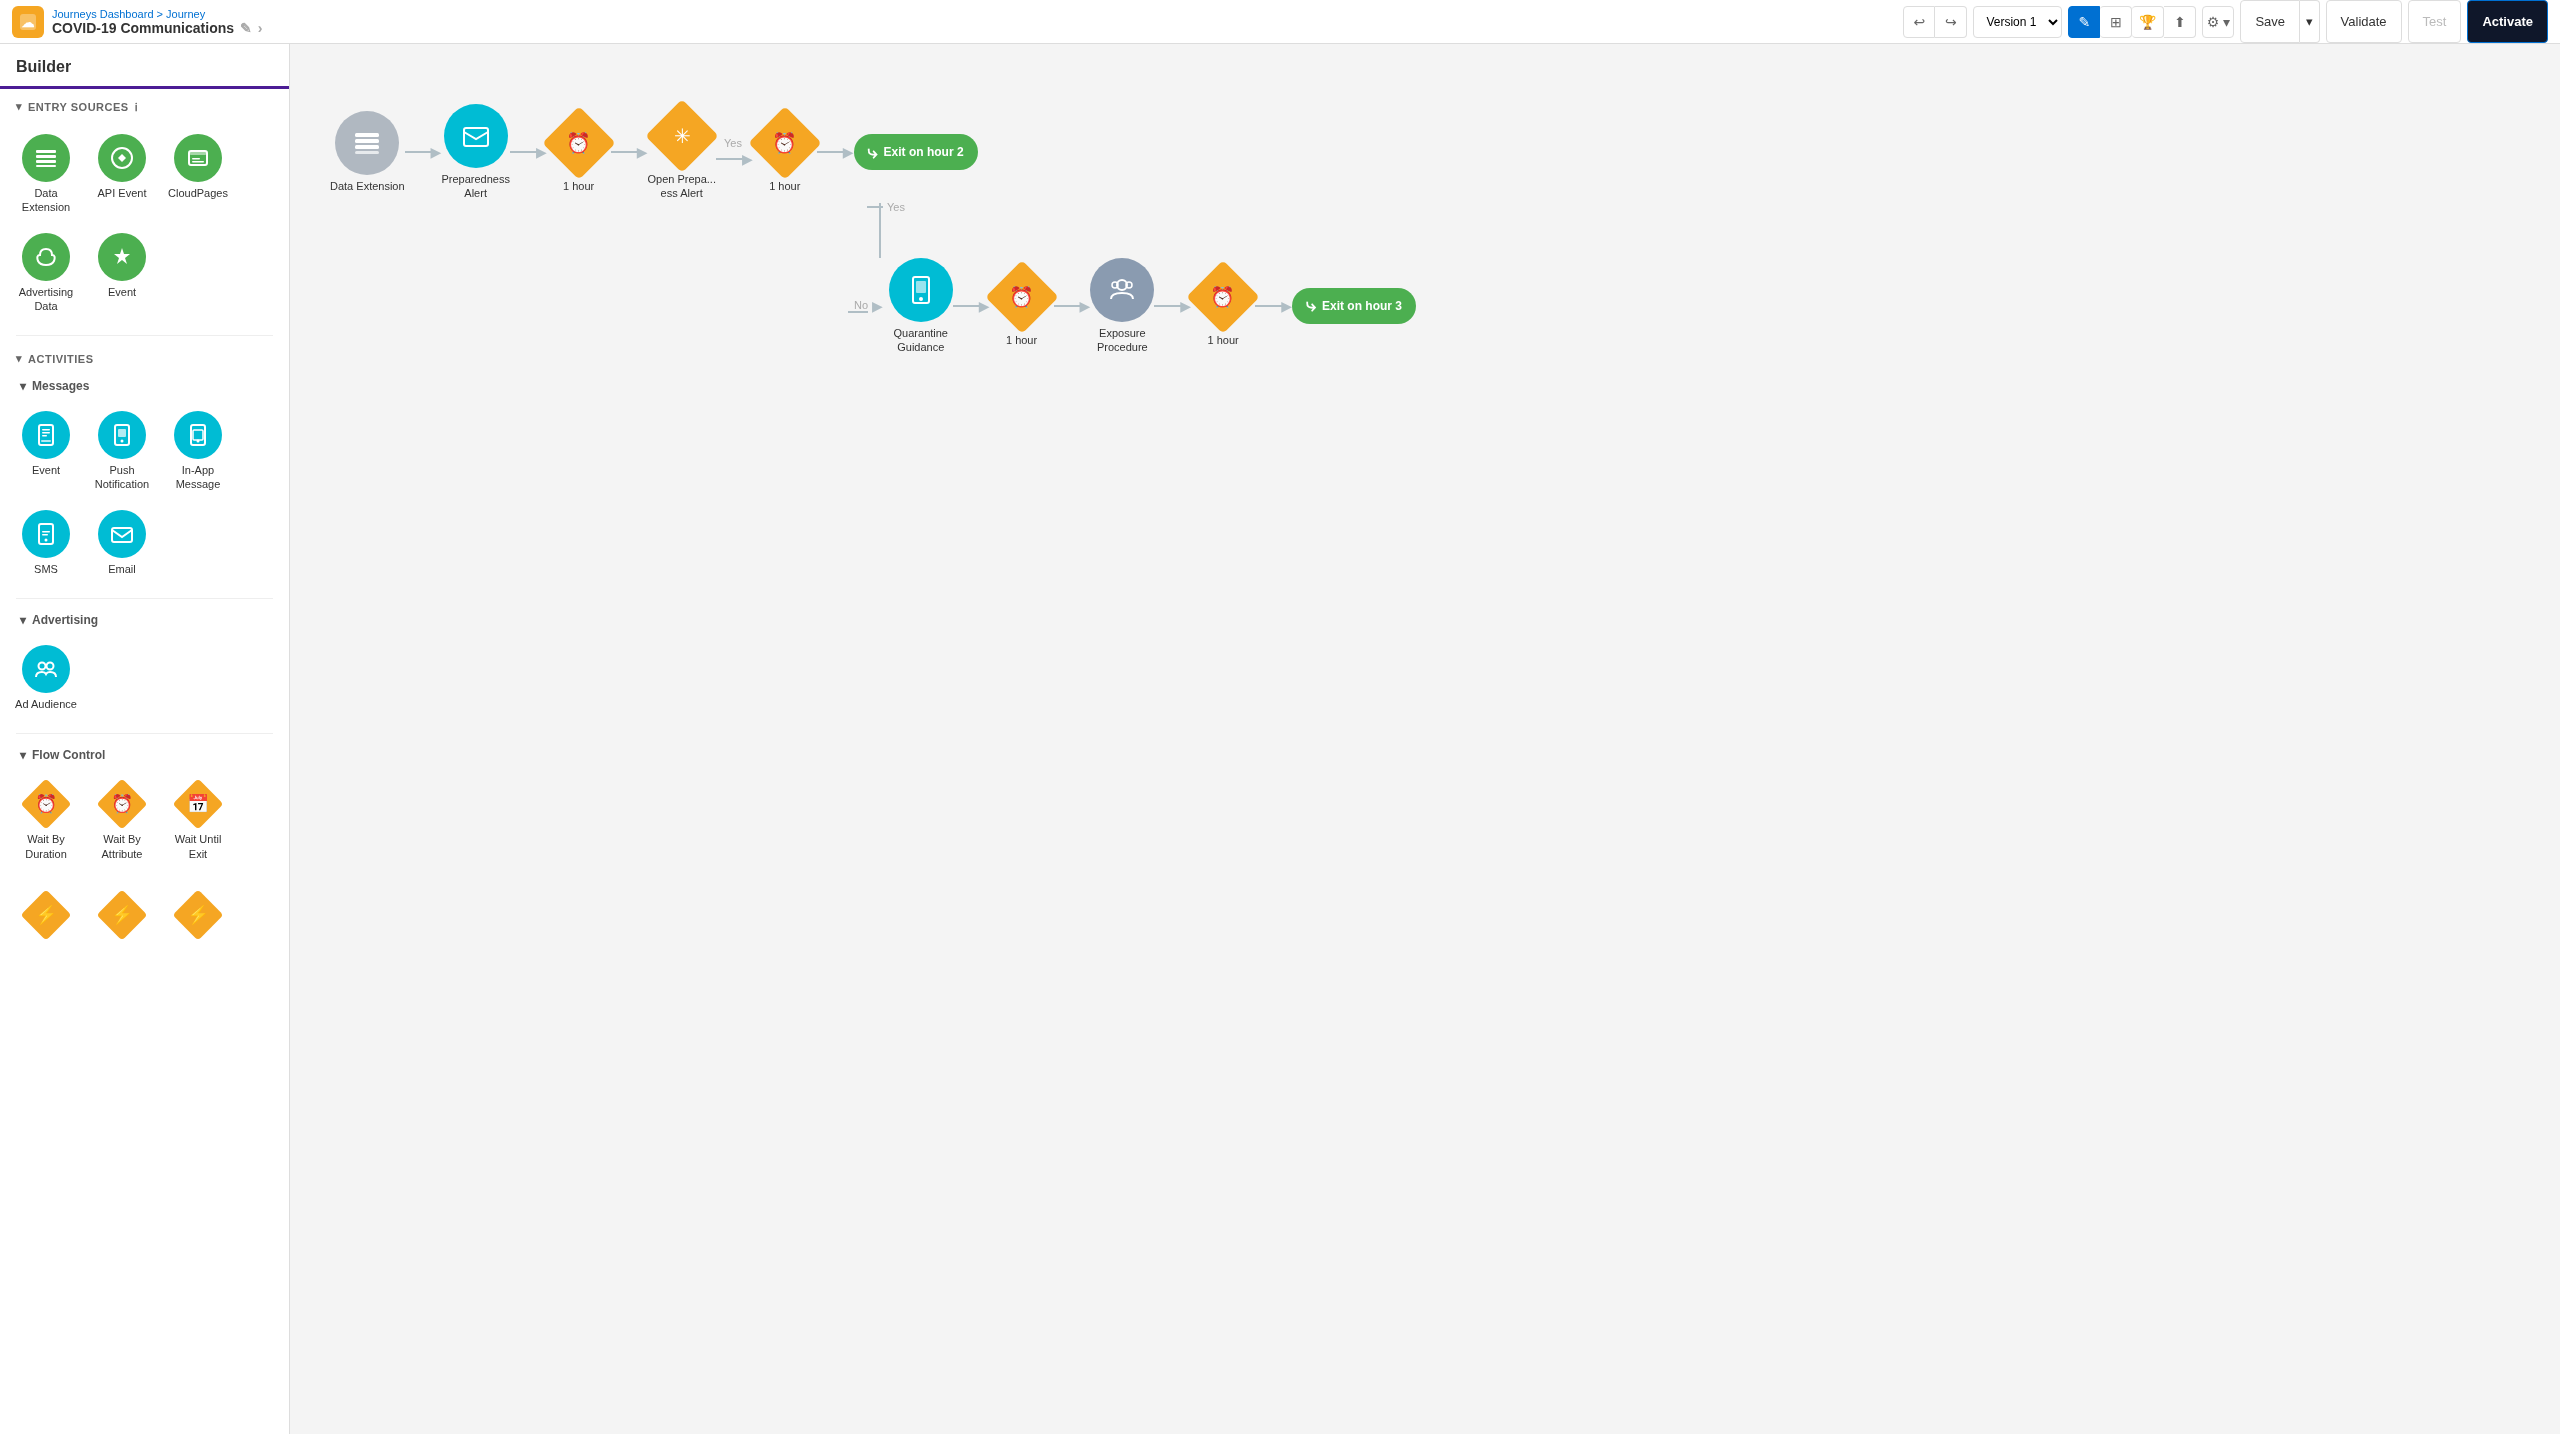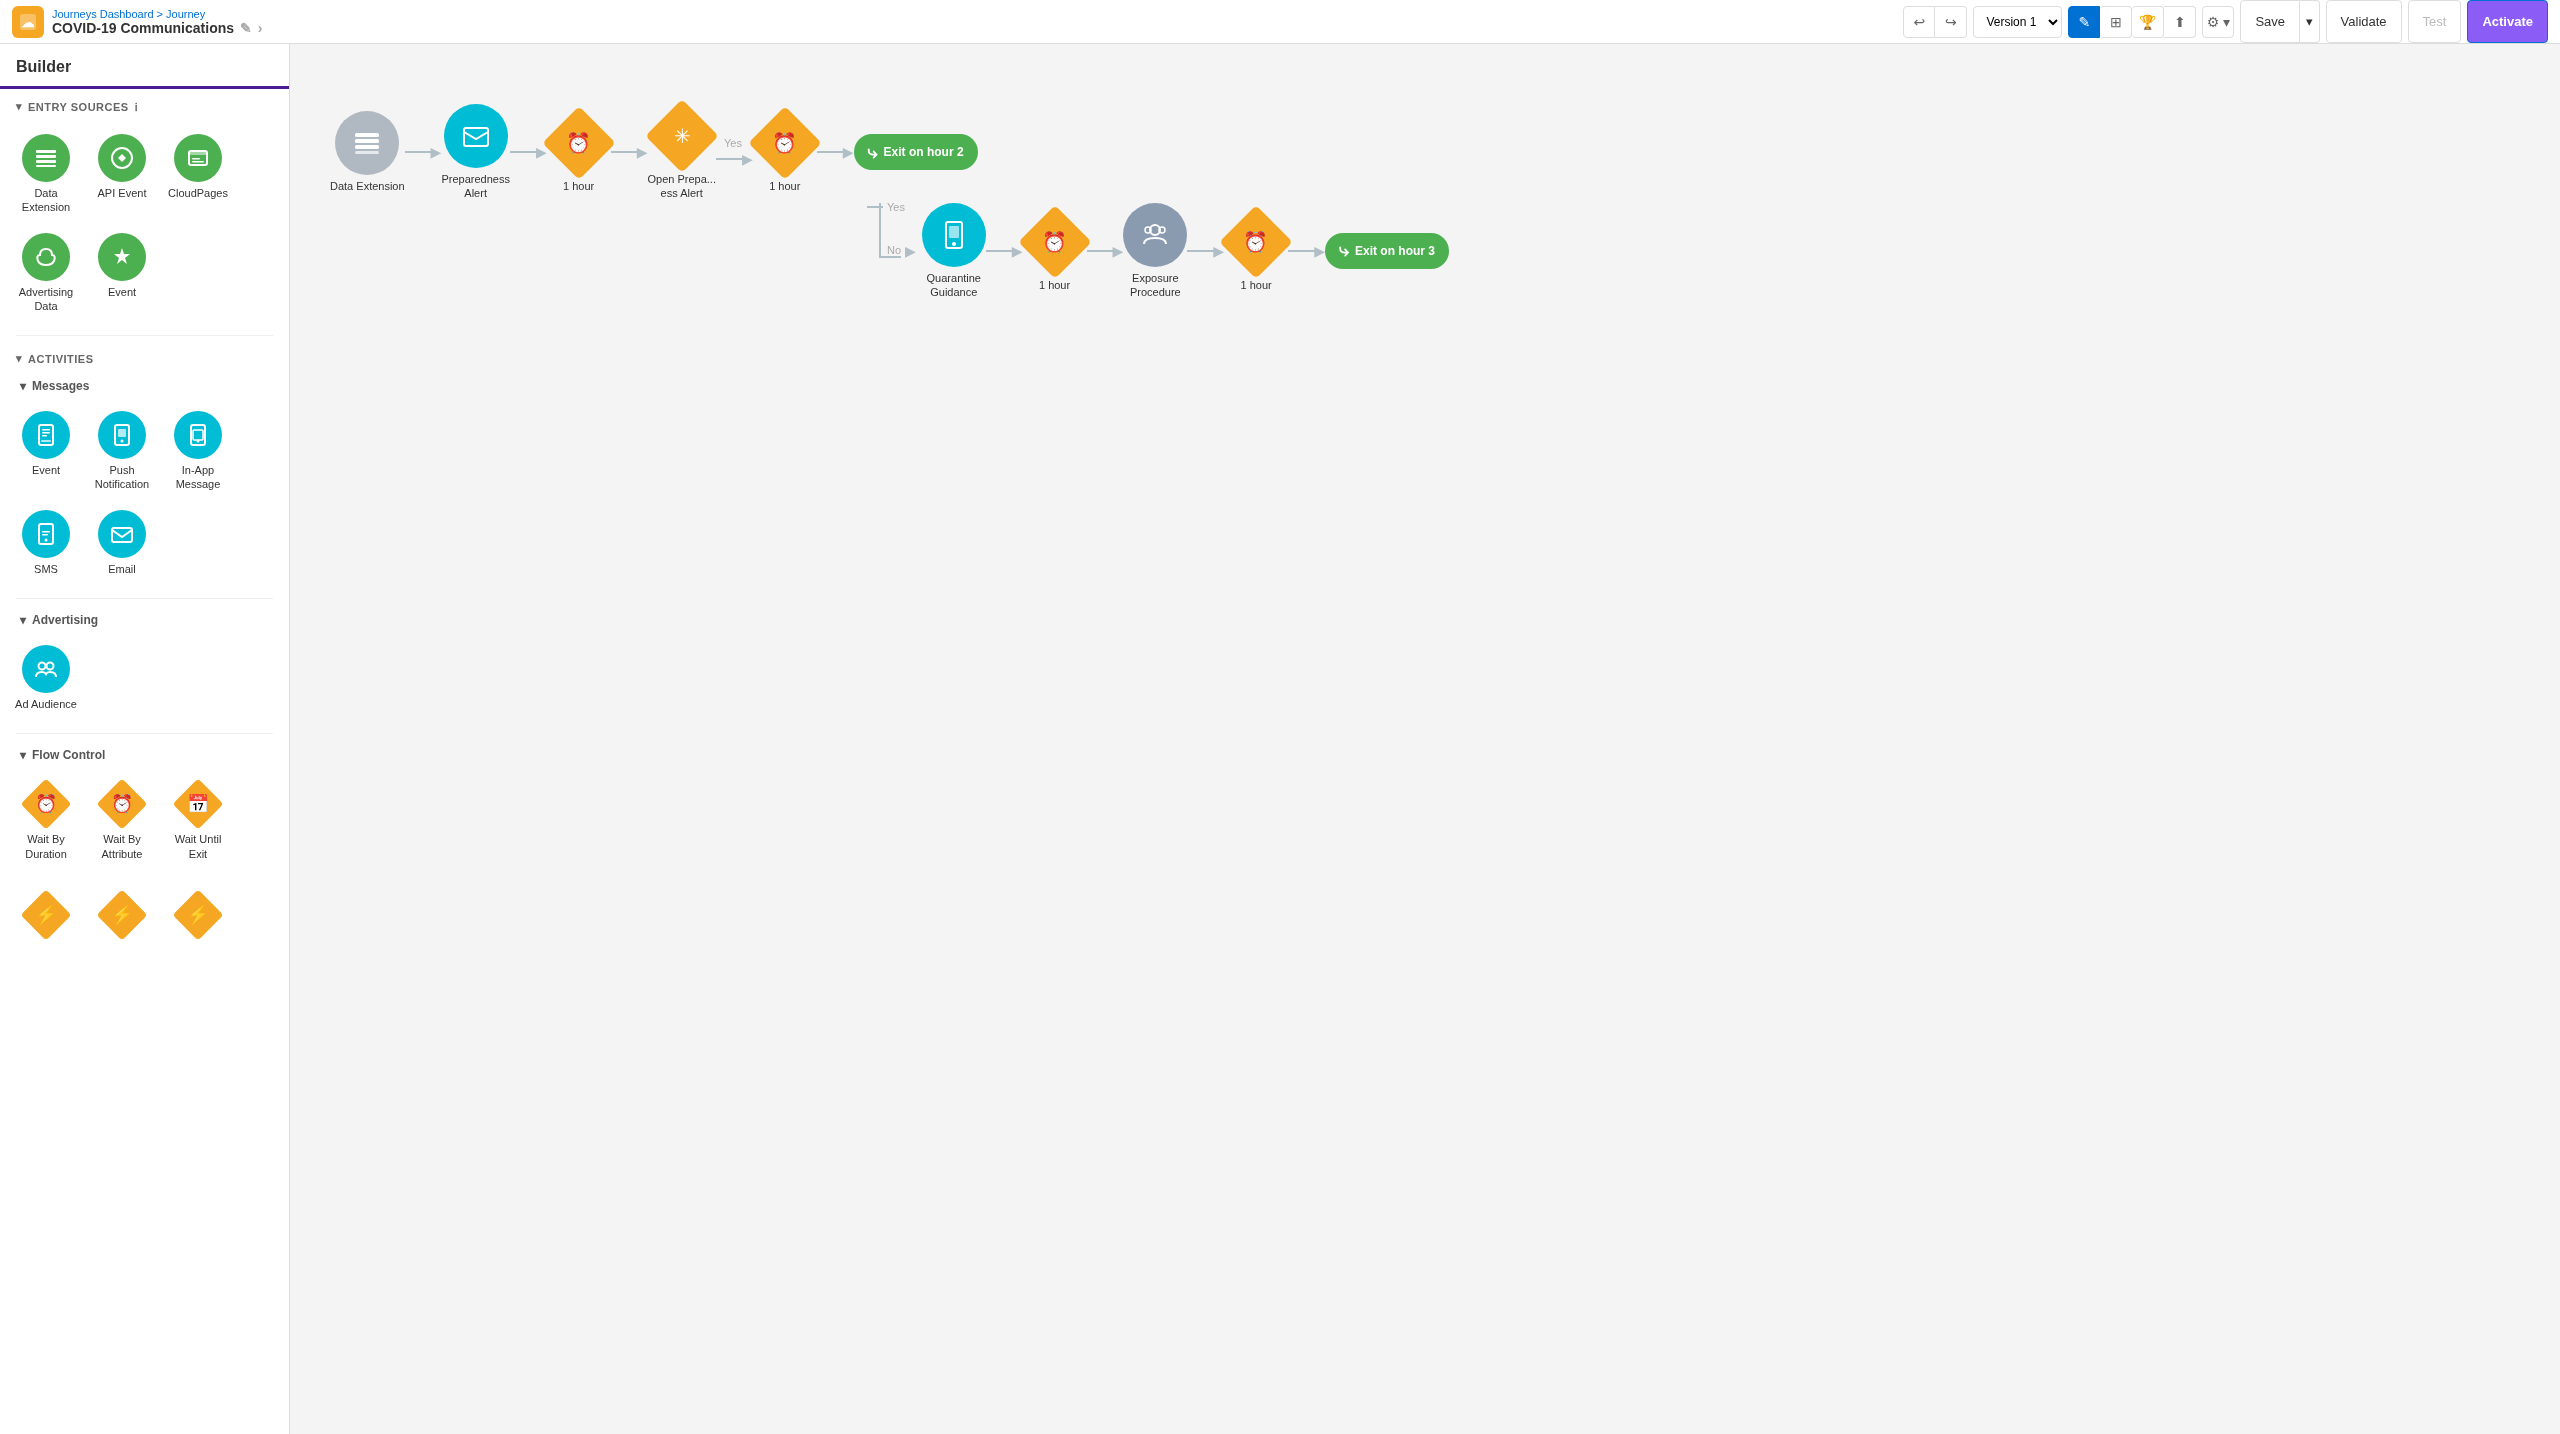--- a/index.html
+++ b/index.html
@@ -27,21 +27,21 @@
       color: #666; font-size: 14px;
     }
     .version-select {
       border: 1px solid #ddd; border-radius: 4px; padding: 4px 8px; font-size: 12px;
       background: #fff; cursor: pointer; height: 32px;
     }
     .topbar-btn {
       height: 43px; padding: 0 14px; border-radius: 4px; border: 1px solid #ddd;
       background: #fff; cursor: pointer; font-size: 13px; color: #333;
     }
-    .topbar-btn.primary { background: #8b5cf6; color: #fff; border-color: #0070d2; font-weight: 600; }
+    .topbar-btn.primary { background: #0f172a; color: #fff; border-color: #0070d2; font-weight: 600; }
     .topbar-btn.disabled { color: #bbb; cursor: default; }
     .save-group { display: flex; }
     .save-group .save-btn { border-radius: 4px 0 0 4px; }
     .save-group .save-dropdown { border-radius: 0 4px 4px 0; border-left: none; padding: 0 6px; }
     .gear-btn { display: flex; align-items: center; gap: 2px; }
 
     
     #main { display: flex; height: calc(100vh - 44px); }
 
     
@@ -480,21 +480,21 @@
             </div>
           </div>
         </div>
 
       </div>
 
       <div style="display: flex; align-items: flex-start; margin-top: -10px;">
 
         <div style="width: 518px; flex-shrink:0;"></div>
 
-        <div style="display: flex; flex-direction: row; align-items: flex-start;">
+        <div style="display: flex; flex-direction: column; align-items: flex-start;">
           <div style="width:2px;height:55px;background:#b0bec5;margin-left:31px;"></div>
           <div style="display:flex;align-items:center;">
 
             <div style="display:flex;flex-direction:column;align-items:flex-end;margin-right:4px;">
               <span style="font-size:11px;color:#aaa;">No</span>
               <div style="height:2px;width:20px;background:#b0bec5;"></div>
             </div>
 
             <div style="display:flex;align-items:center;">
               <span style="color:#b0bec5;font-size:14px;margin-right:6px;">▶</span>

